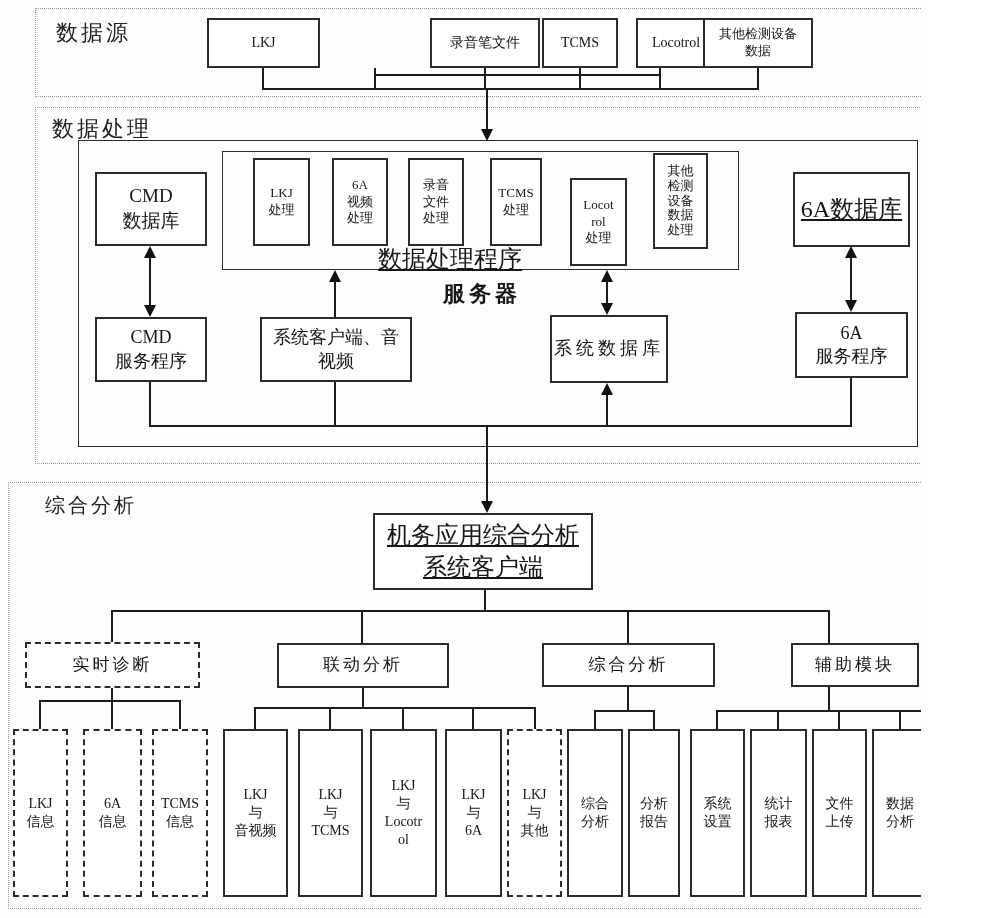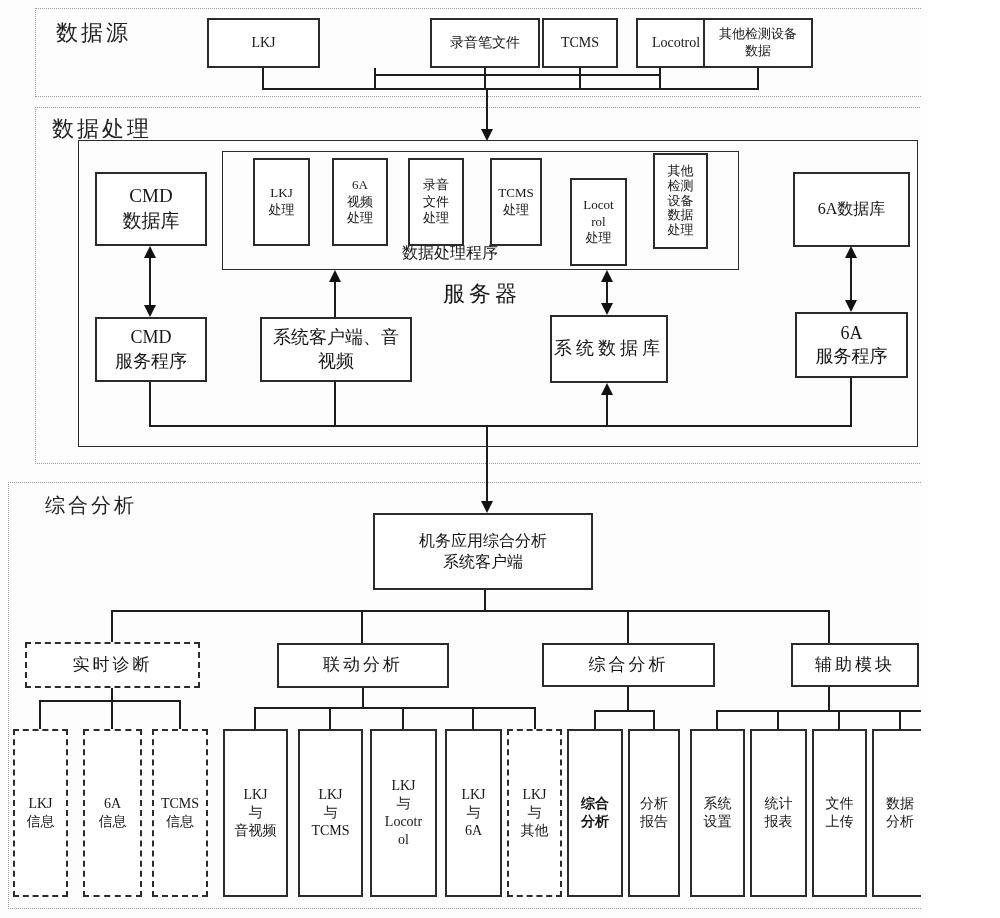--- a/index.html
+++ b/index.html
@@ -19,22 +19,22 @@
   .ln{position:absolute;background:#1c1c1c;z-index:1;}
   
   .ah{position:absolute;width:0;height:0;z-index:3;}
   .ah-d{border-left:6px solid transparent;border-right:6px solid transparent;border-top:12px solid #111;}
   .ah-u{border-left:6px solid transparent;border-right:6px solid transparent;border-bottom:12px solid #111;}
   .f13{font-size:13px;}
   .f14{font-size:14px;}
   .f17{font-size:17px;letter-spacing:3px;}
   .f18{font-size:18px;}
   .f19{font-size:19px;}
-  .f20{font-size:16px;}
-  .f22{font-size:22px;}
+  .f20{font-size:24px;text-decoration:underline;}
+  .f22{font-size:22px;font-weight:bold;}
   .seclbl{font-size:22px;letter-spacing:3px;color:#222;}
   .sp{letter-spacing:4px;}
   .corner{position:absolute;color:#8a8a8a;font-size:15px;z-index:4;font-family:"DejaVu Sans",sans-serif;}
 </style>
 </head>
 <body>
 
 <div class="canvas">
 
   <div class="sec" style="left:35px;top:8px;width:922px;height:87px;"></div>
@@ -182,21 +182,21 @@
   <div class="box f14" style="left:370px;top:729px;width:63px;height:164px;">LKJ
 与
 Locotr
 ol</div>
   <div class="box f14" style="left:445px;top:729px;width:53px;height:164px;">LKJ
 与
 6A</div>
   <div class="box f14 dashedb" style="left:507px;top:729px;width:51px;height:164px;">LKJ
 与
 其他</div>
-  <div class="box f14" style="left:567px;top:729px;width:52px;height:164px;font-weight:bold;">综合
+  <div class="box f14" style="left:567px;top:729px;width:52px;height:164px;">综合
 分析</div>
   <div class="box f14" style="left:628px;top:729px;width:48px;height:164px;">分析
 报告</div>
   <div class="box f14" style="left:690px;top:729px;width:51px;height:164px;">系统
 设置</div>
   <div class="box f14" style="left:750px;top:729px;width:53px;height:164px;">统计
 报表</div>
   <div class="box f14" style="left:812px;top:729px;width:51px;height:164px;">文件
 上传</div>
   <div class="box f14" style="left:872px;top:729px;width:52px;height:164px;">数据

